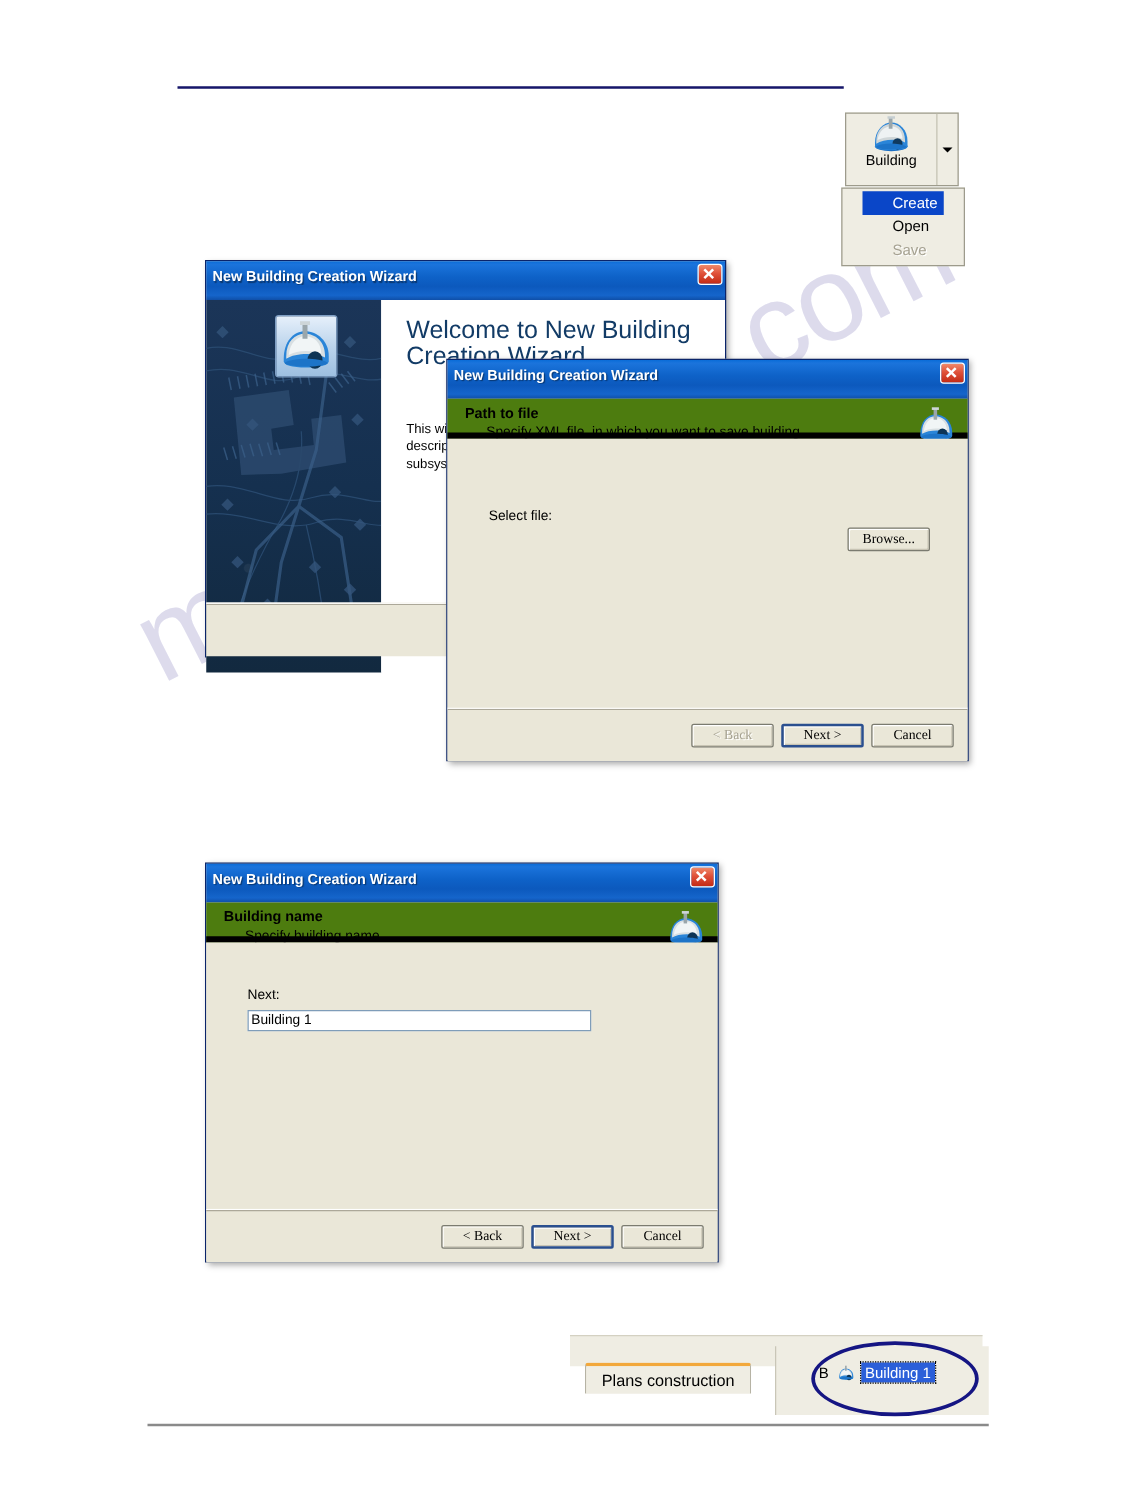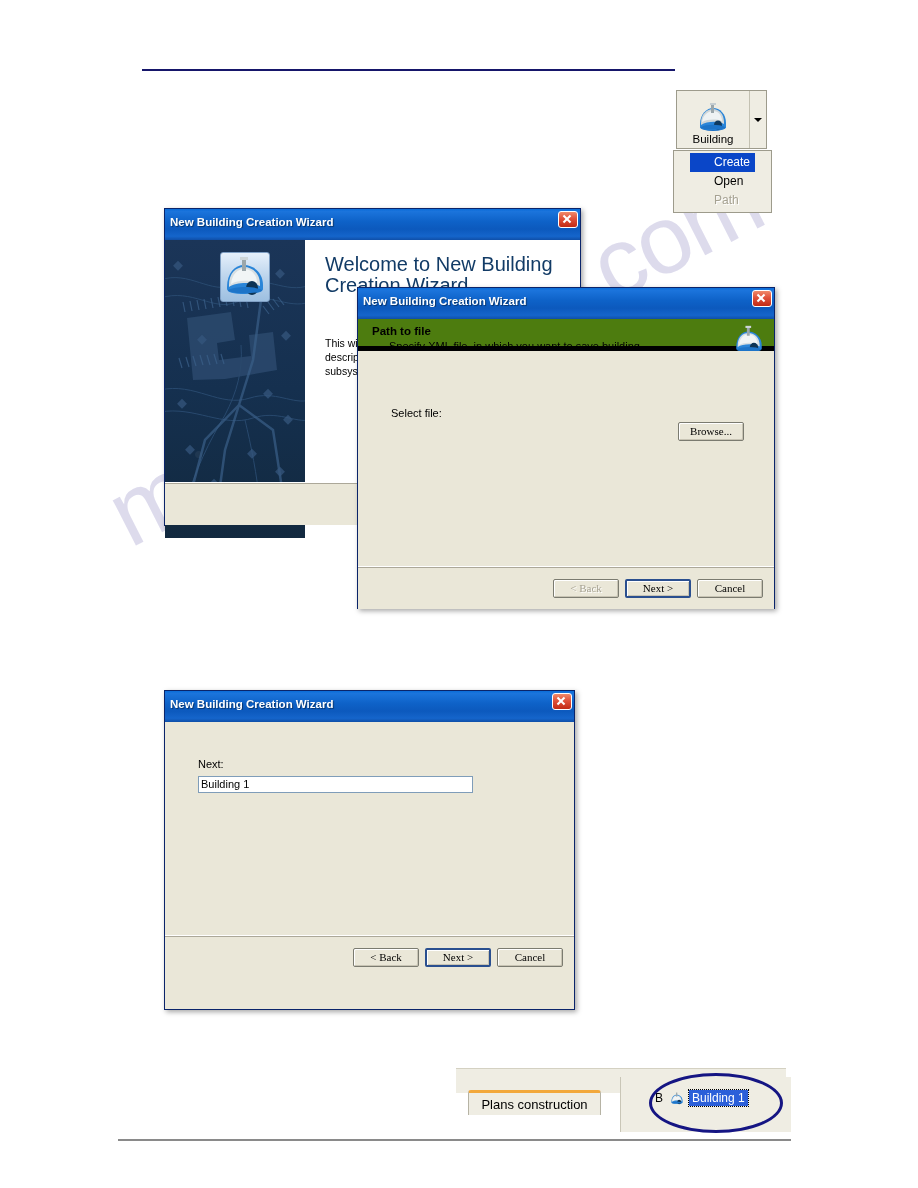--- a/index.html
+++ b/index.html
@@ -278,21 +278,21 @@
     display: flex;
     box-sizing: border-box;
   }
   .tb-main {
     flex: 1;
     position: relative;
     display: flex;
     flex-direction: column;
     align-items: center;
     justify-content: flex-end;
-    padding-bottom: 3px;
+    padding-bottom: 13px;
     cursor: pointer;
   }
   .tb-icon { width: 32px; height: 30px; margin-bottom: 1px; }
   .tb-label { font-size: 11.5px; color: #000; font-family: "Liberation Sans", sans-serif; }
   .tb-arrow {
     width: 16px;
     border-left: 1px solid #c3c1b2;
     display: flex;
     align-items: center;
     justify-content: center;
@@ -411,21 +411,21 @@
     <span class="tb-label">Building</span>
   </div>
   <div class="tb-arrow">
     <i></i>
   </div>
 </div>
 
 <div id="menu-building">
   <div class="menu-item highlighted">Create</div>
   <div class="menu-item">Open</div>
-  <div class="menu-item disabled">Path</div>
+  <div class="menu-item disabled">Save</div>
 </div>
 
 <div class="xp-dialog" id="dlg-welcome">
   <div class="xp-titlebar">
     <span class="xp-title">New Building Creation Wizard</span>
     <div class="xp-close"></div>
   </div>
   <div class="xp-body">
     <div class="welcome-art">
       <svg viewBox="0 0 140 270" preserveAspectRatio="none">
@@ -520,20 +520,33 @@
     <div class="xp-btn default">Next &gt;</div>
     <div class="xp-btn">Cancel</div>
   </div>
 </div>
 
 <div class="xp-dialog" id="dlg-name">
   <div class="xp-titlebar">
     <span class="xp-title">New Building Creation Wizard</span>
     <div class="xp-close"></div>
   </div>
+  <div class="xp-header">
+    <div class="xp-header-title">Building name</div>
+    <div class="xp-header-sub">Specify building name</div>
+    <svg class="xp-header-icon" viewBox="0 0 48 48">
+      <path d="M6 34 C6 20 14 12 23 12 C33 12 42 20 42 32 L42 36 C42 39 35 41 24 41 C12 41 6 39 6 36 Z" fill="#2a85d8"></path>
+      <path d="M8 32 C8 20 15 14 23 14 C31 14 39 20 39 31 L39 33 C32 29 15 29 8 34 Z" fill="#d8dfe2"></path>
+      <path d="M10 31 C11 21 17 16 23 16 C30 16 36 21 36 30 C28 27 17 27 10 31 Z" fill="#f1f5f6"></path>
+      <rect x="21" y="5" width="4" height="13" fill="#9aa6ab"></rect>
+      <rect x="19" y="4" width="8" height="3" fill="#cdd5d8"></rect>
+      <ellipse cx="31" cy="35" rx="6" ry="7" fill="#0d3455"></ellipse>
+      <path d="M7 37 C14 33 34 33 41 37 L41 38 C34 41 14 41 7 38 Z" fill="#1d74c8"></path>
+    </svg>
+  </div>
   <div class="xp-body">
     <div class="field-label name-label">Next:</div>
     <div class="xp-input name-input">Building 1</div>
   </div>
   <div class="xp-footer">
     <div class="xp-btn">&lt; Back</div>
     <div class="xp-btn default">Next &gt;</div>
     <div class="xp-btn">Cancel</div>
   </div>
 </div>

